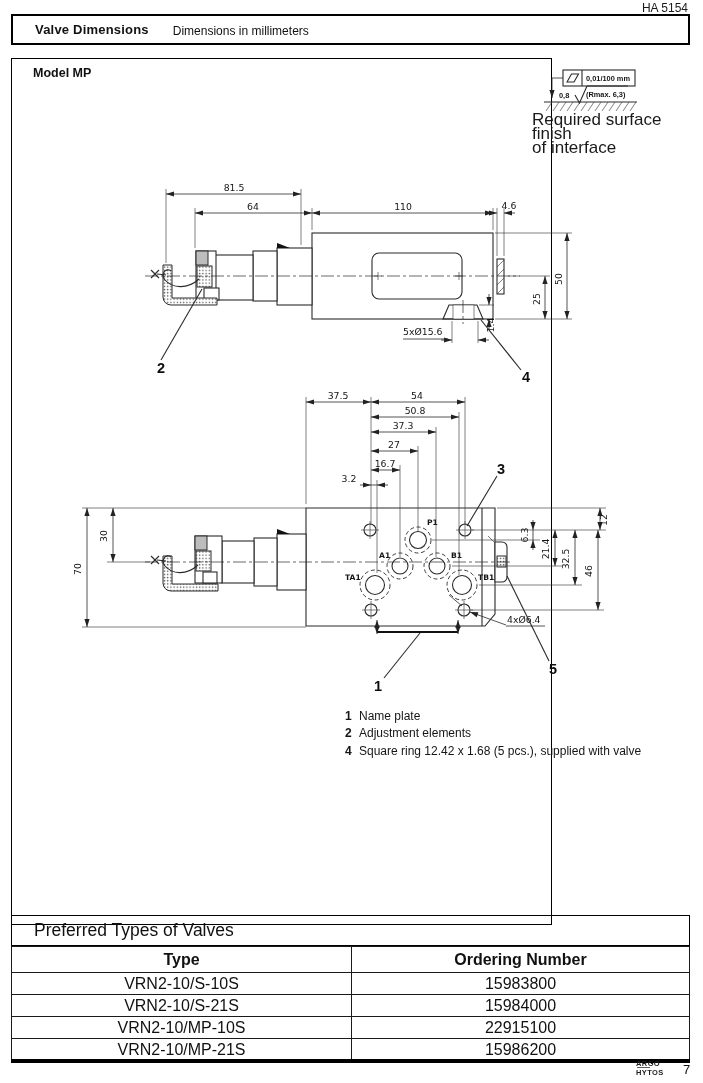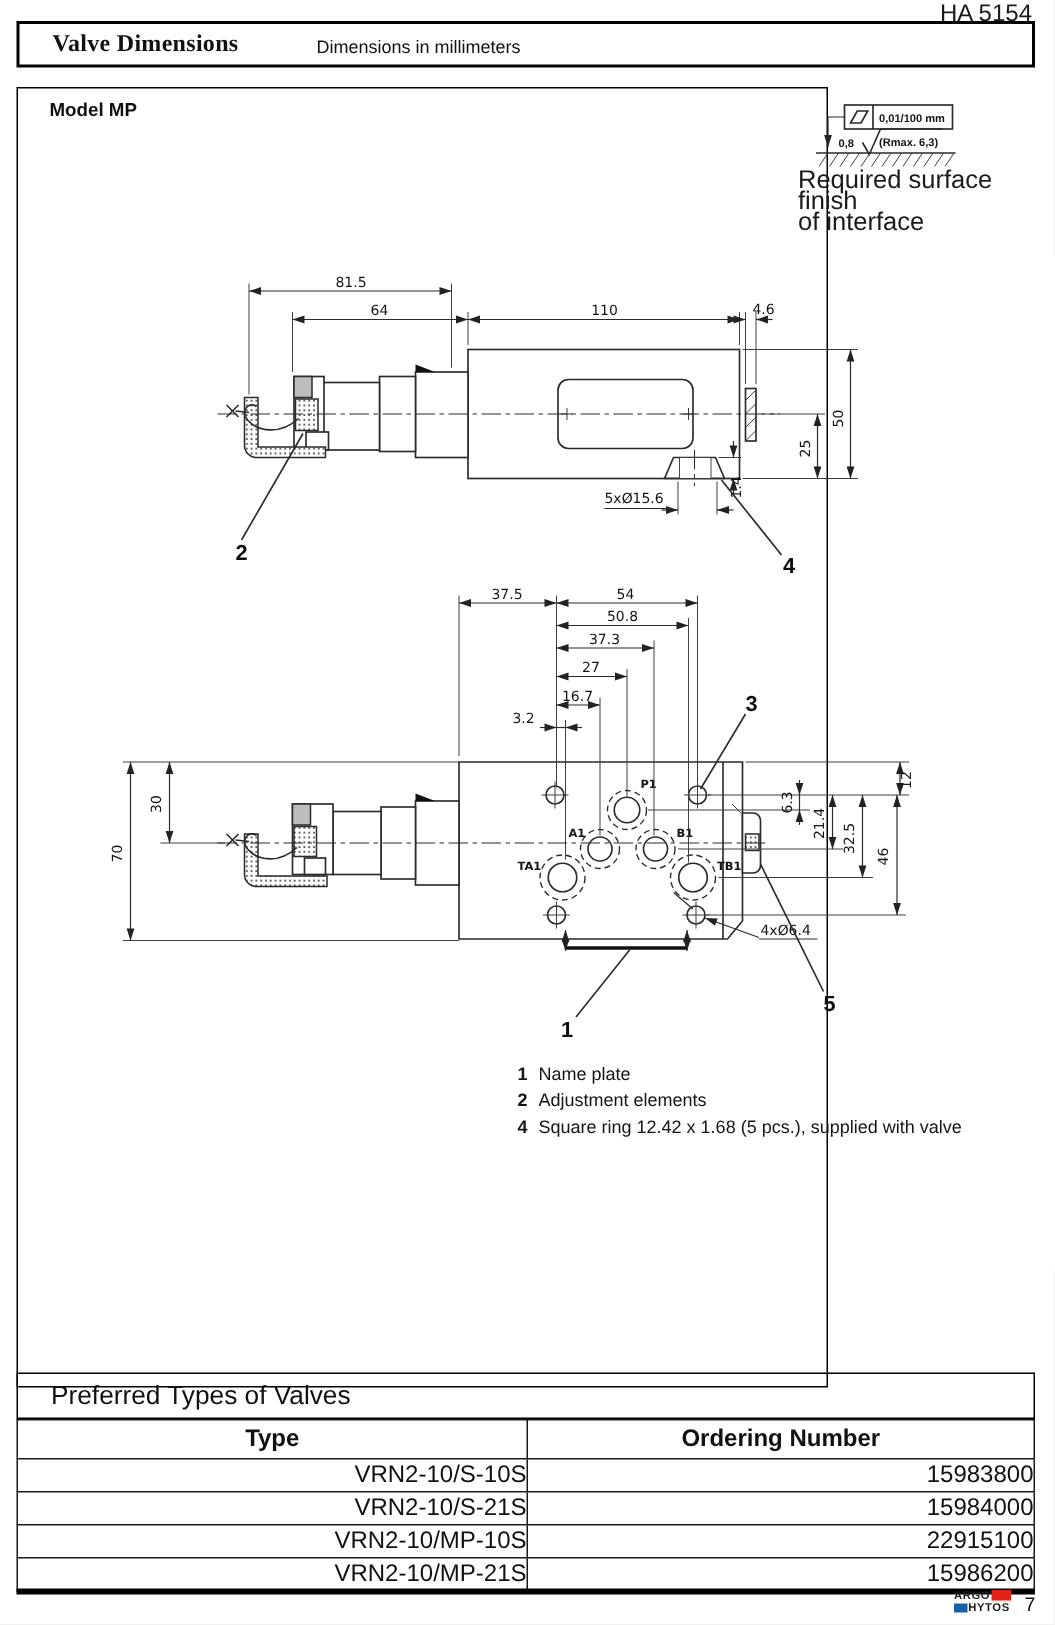--- a/index.html
+++ b/index.html
@@ -1,40 +1,40 @@
 <!DOCTYPE html>
 <html><head>
 <meta charset="utf-8">
 <style>
   html,body{margin:0;padding:0;background:#e8e8e8;}
   #page{position:relative;width:703px;height:1083px;background:#ffffff;overflow:hidden;
         font-family:"Liberation Sans",sans-serif;color:#111;}
   .abs{position:absolute;}
-  #doc-code{right:15px;top:1px;font-size:16px;color:#1a1a1a;padding-left:14px;}
+  #doc-code{right:15px;top:1px;font-size:12px;color:#1a1a1a;padding-left:14px;}
   #title-bar{left:11px;top:14px;width:679px;height:31px;border:2px solid #000;box-sizing:border-box;
              display:flex;align-items:center;}
-  #title-bar .t{font-size:16px;font-weight:bold;margin-left:22px;letter-spacing:0.2px;font-family:Liberation Serif, serif;}
-  #title-bar .s{font-size:12px;margin-left:52px;margin-top:3px;text-align:right;}
+  #title-bar .t{font-size:13px;font-weight:bold;margin-left:22px;letter-spacing:0.2px;}
+  #title-bar .s{font-size:12px;margin-left:24px;margin-top:3px;text-align:right;}
   #main-box{left:11px;top:58px;width:541px;height:867px;border:1.6px solid #000;box-sizing:border-box;}
   #model-label{left:33px;top:66px;font-size:12.5px;font-weight:bold;}
   #drawing-svg{position:absolute;left:0;top:0;}
   #sf-caption{left:532px;top:113px;font-size:17px;line-height:14px;color:#1a1a1a;}
   #legend{left:345px;top:708px;font-size:12px;color:#151515;}
   .legend-item{line-height:17.4px;white-space:nowrap;}
   .legend-item .num{display:inline-block;width:14px;font-weight:bold;}
   #pref-header{left:11px;top:915px;width:679px;height:31px;border:1.6px solid #000;box-sizing:border-box;
                display:flex;align-items:center;}
   #pref-header .t{font-size:17.5px;font-weight:normal;margin-left:22px;}
   #pref-table{left:11px;top:946px;width:679px;border-collapse:collapse;}
   #pref-table th,#pref-table td{border:1.3px solid #1a1a1a;text-align:center;font-size:16px;padding:0;}
   #pref-table th{height:25px;font-weight:bold;}
-  #pref-table td{height:21px;font-weight:normal;text-align:right;}
+  #pref-table td{height:21px;font-weight:normal;}
   #bottom-rule{left:11px;top:1059px;width:679px;height:3.5px;background:#000;}
   #brand-logo{left:636px;top:1060px;line-height:7px;}
-  #brand-logo .row{display:flex;align-items:flex-start;height:8px;}
+  #brand-logo .row{display:flex;align-items:flex-start;height:8px;flex-direction:column;}
   #brand-logo .txt{font-size:7.5px;font-weight:bold;color:#1d1d1b;letter-spacing:0.4px;line-height:7px;}
   #brand-red{width:13px;height:6.5px;background:#e32119;margin-left:1px;}
   #brand-blue{width:8.5px;height:6px;background:#1660a8;margin-right:1px;margin-top:1px;}
   #page-num{left:683px;top:1062px;font-size:13px;color:#111;}
   
   .ln{stroke:#2a2a2a;stroke-width:1.1;fill:none}
   .wr{stroke:#2a2a2a;stroke-width:1.1;fill:#fff}
   .gr{stroke:#2a2a2a;stroke-width:1;fill:#bdbdbd}
   .dotf{stroke:#2a2a2a;stroke-width:1;}
   .ext{stroke:#3a3a3a;stroke-width:0.65;fill:none}

